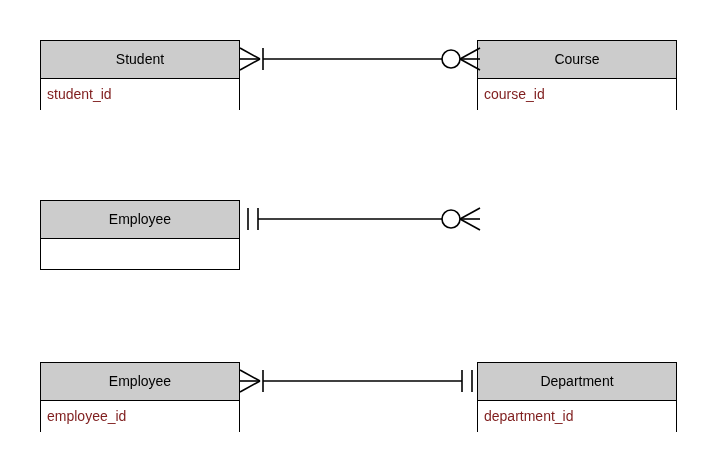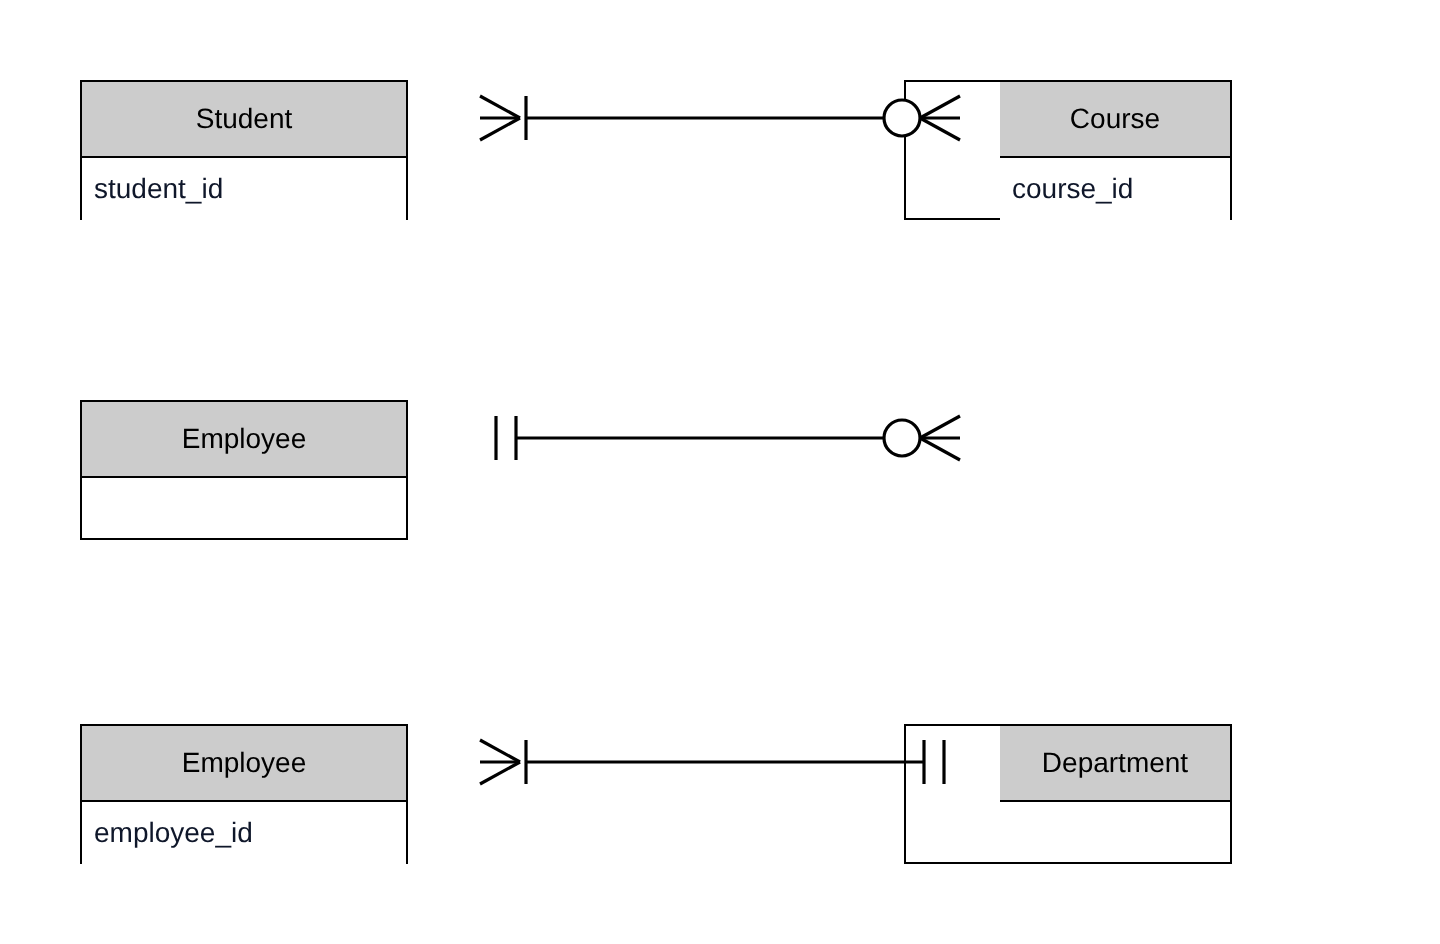--- a/index.html
+++ b/index.html
@@ -24,21 +24,21 @@
     width: 720px;
     height: 472px;
   }
 
   
   .entity {
     position: absolute;
     box-sizing: border-box;
     border: 1px solid #000000;
     background: #ffffff;
-    width: 164px;
+    width: 200px;
     height: 70px;
   }
   .entity-header {
     box-sizing: border-box;
     height: 38px;
     line-height: 37px;
     background: #cccccc;
     border-bottom: 1px solid #000000;
     text-align: center;
     font-size: 14px;
@@ -47,28 +47,28 @@
     overflow: hidden;
   }
   .entity-body {
     box-sizing: border-box;
     height: 31px;
     line-height: 31px;
     background: #ffffff;
     text-align: left;
     padding-left: 6px;
     font-size: 14px;
-    color: #0f172a;
+    color: #7f1d1d;
     white-space: nowrap;
     overflow: hidden;
   }
 
   
   .col-left  { left: 40px; }
-  .col-right { left: 452px; padding-left: 47px; }
+  .col-right { left: 477px; }
   .row-1 { top: 40px; }
   .row-2 { top: 200px; }
   .row-3 { top: 362px; }
 
   
   .connector-layer {
     position: absolute;
     left: 0;
     top: 0;
     width: 720px;
@@ -118,20 +118,21 @@
   </div>
 
 
   <div class="entity col-left row-3">
     <div class="entity-header">Employee</div>
     <div class="entity-body">employee_id</div>
   </div>
 
   <div class="entity col-right row-3">
     <div class="entity-header">Department</div>
+    <div class="entity-body">department_id</div>
   </div>
 
   <div class="connector-layer">
     <svg id="connectors" viewBox="0 0 720 472" xmlns="http://www.w3.org/2000/svg">
         <path class="conn-shape" d="M 240 48 L 260 59"></path>
         <path class="conn-shape" d="M 240 59 L 260 59"></path>
         <path class="conn-shape" d="M 240 70 L 260 59"></path>
         <path class="conn-shape" d="M 263 48 L 263 70"></path>
         <path class="conn-shape" d="M 480 48 L 460 59"></path>
         <path class="conn-shape" d="M 480 59 L 460 59"></path>

